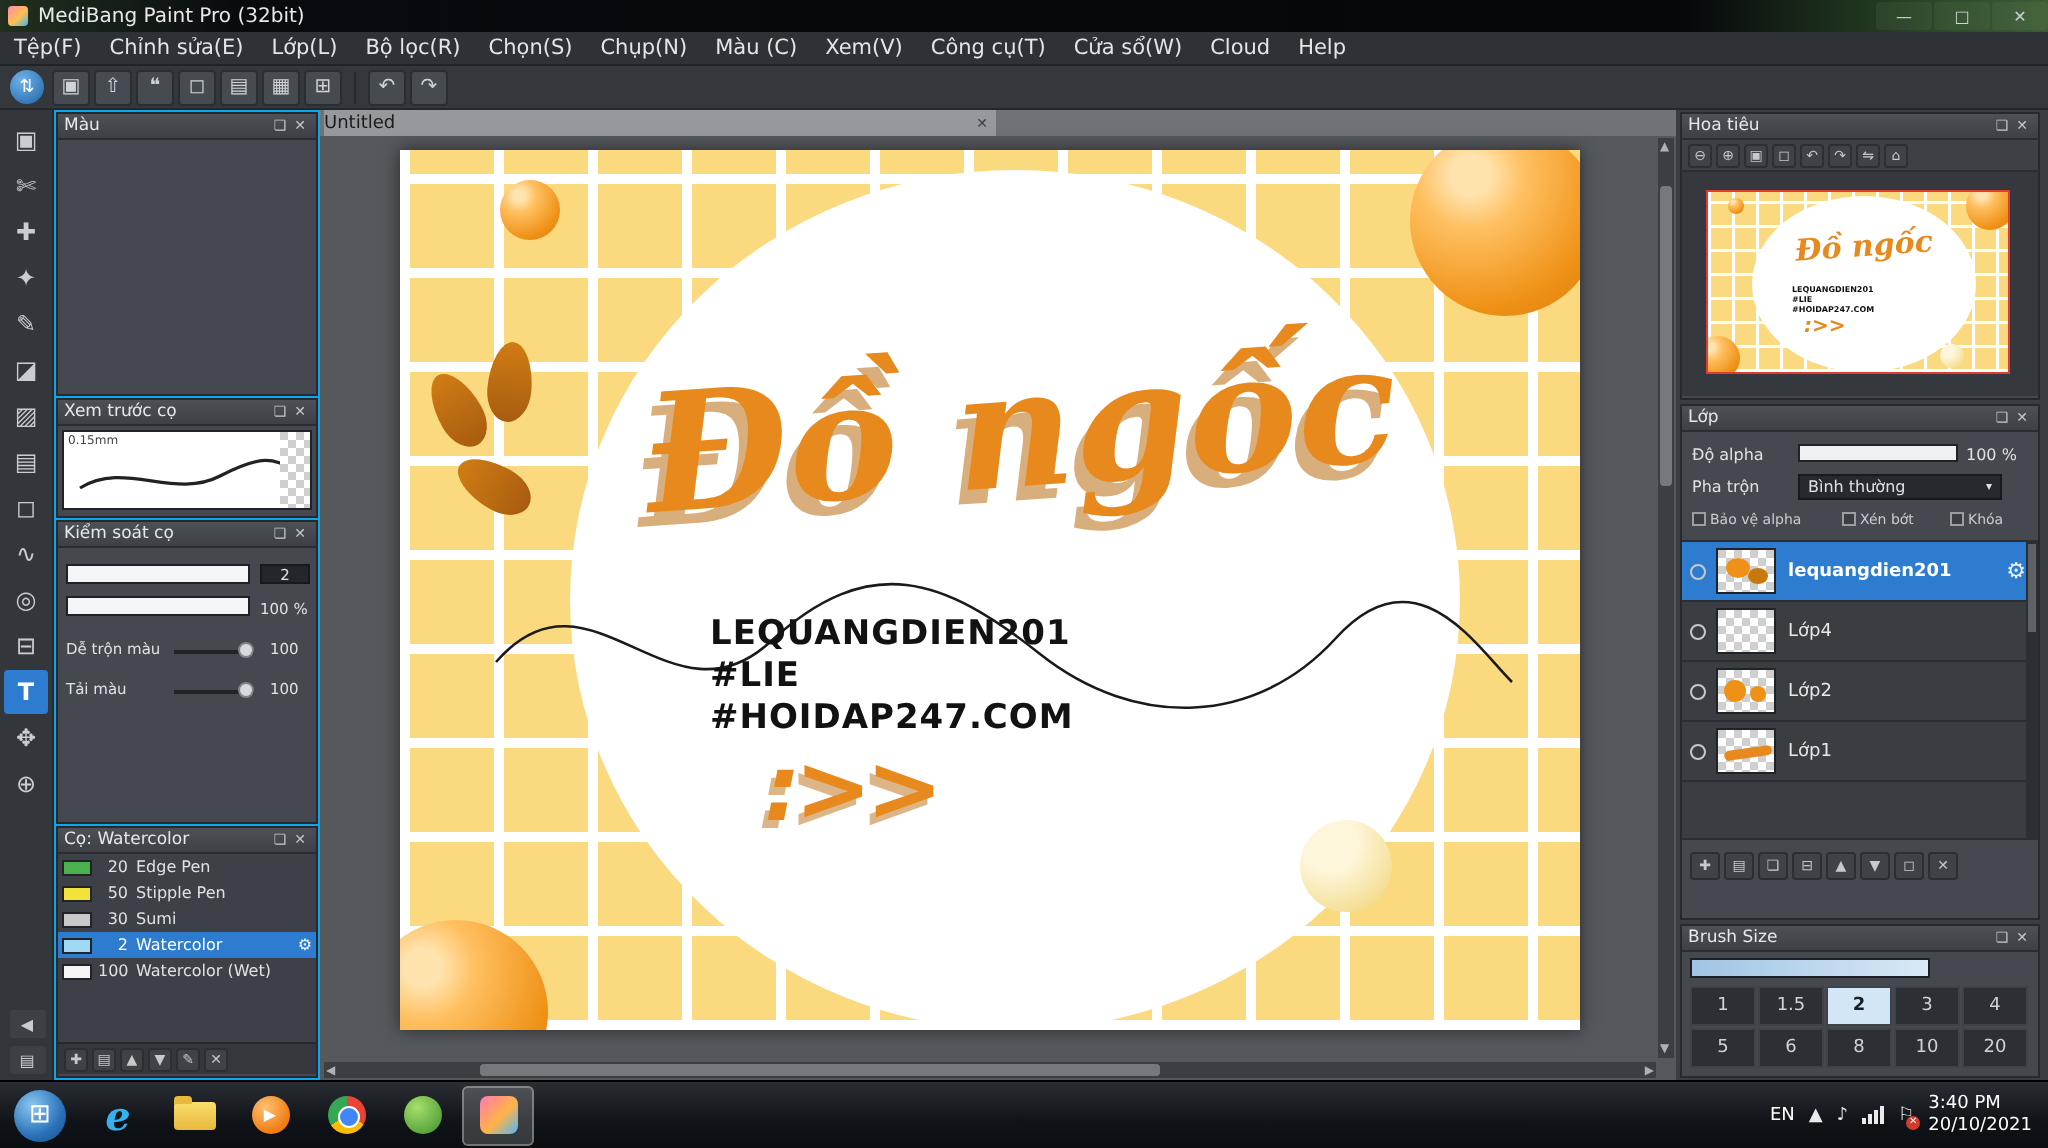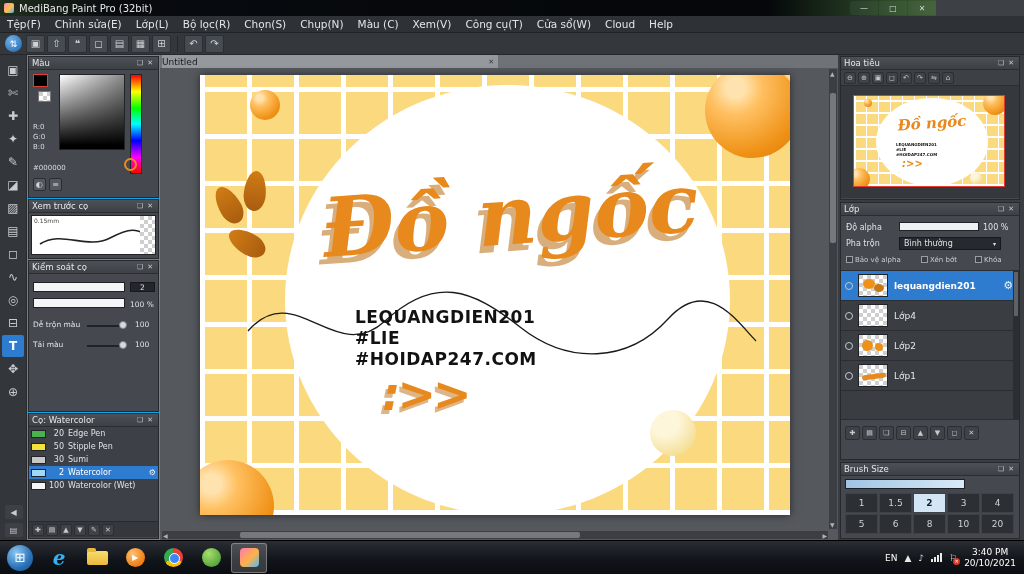--- a/index.html
+++ b/index.html
@@ -3,21 +3,21 @@
 <meta charset="utf-8">
 <style>
   * { box-sizing: border-box; margin: 0; padding: 0; }
   html,body { background:#111; }
   #screen {
     position: relative; width: 1024px; height: 574px; overflow: hidden;
     font-family: "DejaVu Sans", sans-serif; color:#ddd; background:#3d4146;
     -webkit-font-smoothing: antialiased;
   }
   
-  #titlebar { position:absolute; left:0; top:0; width:936px; height:16px;
+  #titlebar { position:absolute; left:0; top:0; width:1024px; height:16px;
     background: linear-gradient(90deg,#21301f 0%,#070a0e 12%,#05070a 82%,#2c4a28 95%,#3c5c33 100%);
     display:flex; align-items:center; font-size:10px; color:#e8e8e8; }
   .app-ico { width:10px; height:10px; margin:0 5px 0 4px; border-radius:2px;
     background: linear-gradient(135deg,#ff8ab0,#ffc14d 55%,#3fb2ff); }
   #win-btns { margin-left:auto; display:flex; }
   .winbtn { width:28px; height:14px; display:flex; align-items:center; justify-content:center;
     font-size:8px; color:#cfd3d7; background:rgba(255,255,255,0.05); margin-left:1px; border-radius:2px;}
   
   #menubar { position:absolute; left:0; top:16px; width:1024px; height:17px;
     background:#2e3237; border-bottom:1px solid #1f2226; display:flex; align-items:center; }
@@ -178,21 +178,21 @@
   .chrome:after { content:""; position:absolute; left:5px; top:5px; width:9px; height:9px; border-radius:50%; background:#4285f4; border:1.5px solid #fff; }
   .greenapp { width:19px; height:19px; border-radius:50%; background:radial-gradient(circle at 35% 30%,#a5e06b,#3f8f2d); }
   .mb-ico { width:19px; height:19px; border-radius:4px; background:linear-gradient(135deg,#ff7ab0,#ffb347 55%,#4db8ff); }
   #tray { margin-left:auto; display:flex; align-items:center; gap:7px; padding-right:8px; color:#fff; }
   .tray-txt { font-size:9px; color:#fff; }
   .tray-ico { font-size:9px; color:#e8eaec; position:relative; }
   .net { display:flex; align-items:flex-end; gap:1px; }
   .net i { display:block; width:2px; background:#e8eaec; }
   .red-x { position:absolute; right:-3px; bottom:-2px; width:7px; height:7px; border-radius:50%; background:#d23c2a;
     color:#fff; font-size:5px; display:flex; align-items:center; justify-content:center; }
-  #clock { text-align:center; font-size:9px; line-height:11px; color:#fff; }
+  #clock { text-align:left; font-size:9px; line-height:11px; color:#fff; }
 </style>
 </head>
 <body>
 
 <div id="screen">
 
   <div id="titlebar">
     <span class="app-ico"></span>
     <span>MediBang Paint Pro (32bit)</span>
     <div id="win-btns">
@@ -255,33 +255,20 @@
       </div>
     </div>
 
     <div id="leftpanels">
 
       <div class="panel" id="p-color">
         <div class="panel-h">
           <span>Màu</span>
           <span class="ph-ico">❏</span>
           <span class="ph-x">✕</span>
-        </div>
-        <div class="color-body">
-          <div class="swatch-black"></div>
-          <div class="swatch-alt checker"></div>
-          <div class="sv-box"></div>
-          <div class="hue-strip"></div>
-          <div class="hue-marker"></div>
-          <div class="rgb-line" style="top:52px">R:0</div>
-          <div class="rgb-line" style="top:62px">G:0</div>
-          <div class="rgb-line" style="top:72px">B:0</div>
-          <div class="hexv">#000000</div>
-          <div class="cp-ico" style="left:4px">◐</div>
-          <div class="cp-ico" style="left:20px">≡</div>
         </div>
       </div>
 
       <div class="panel" id="p-preview">
         <div class="panel-h">
           <span>Xem trước cọ</span>
           <span class="ph-ico">❏</span>
           <span class="ph-x">✕</span>
         </div>
         <div class="pv-body">

